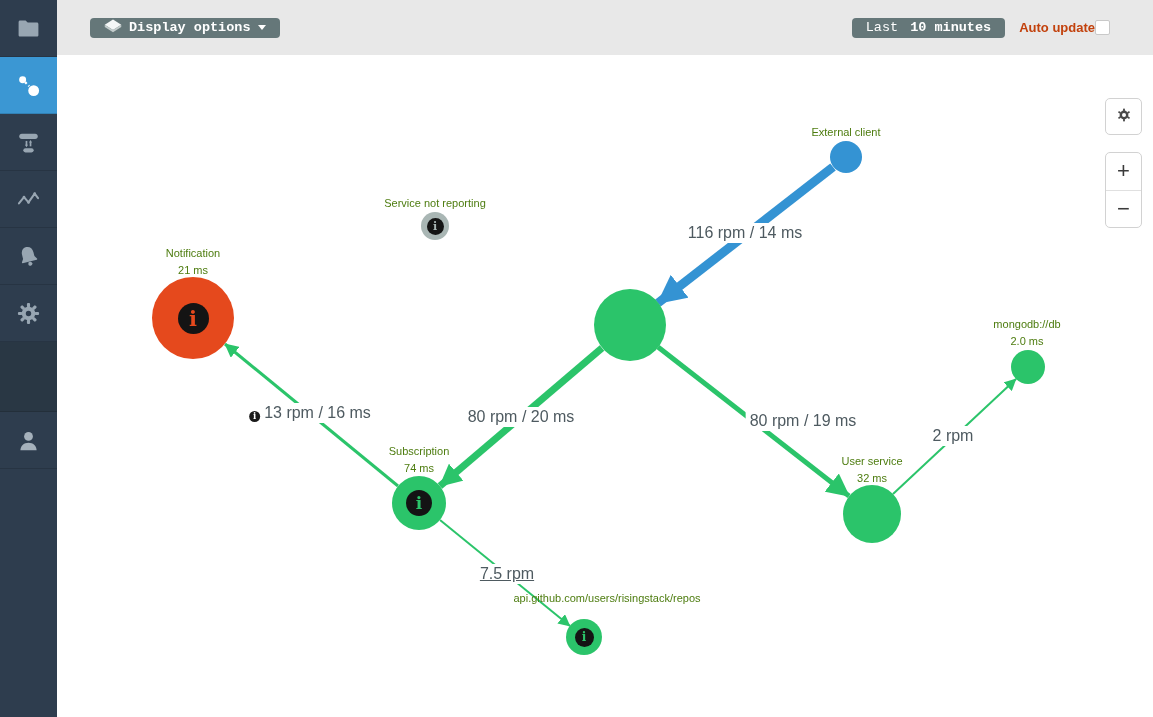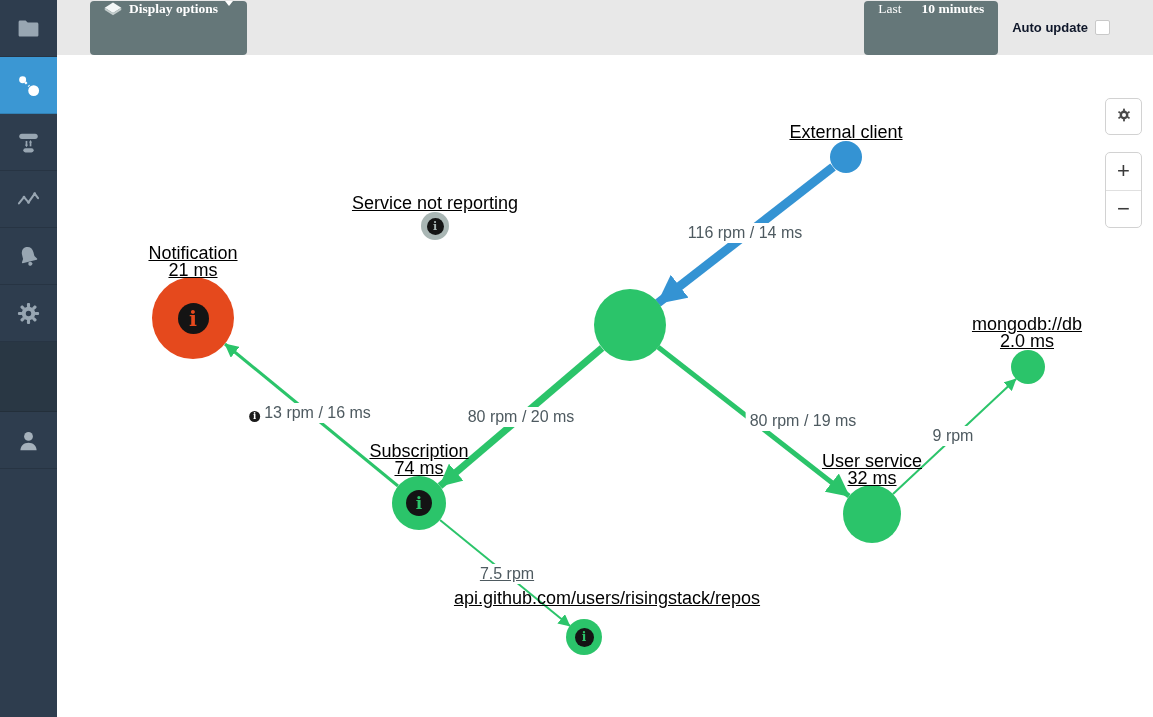--- a/index.html
+++ b/index.html
@@ -10,45 +10,45 @@
   
   .sidebar{position:absolute;left:0;top:0;bottom:0;width:57px;background:#2e3d4e;z-index:30;}
   .sb-item{width:57px;height:57px;display:flex;align-items:center;justify-content:center;
     cursor:pointer;border-bottom:1px solid rgba(0,0,0,0.14);box-sizing:border-box;}
   .sb-item.active{background:#3b97d3;}
   .sb-spacer{height:70px;background:#293744;border-bottom:1px solid rgba(0,0,0,0.14);box-sizing:border-box;}
   .sb-item svg{display:block;}
   
   .topbar{position:absolute;left:57px;top:0;right:0;height:55px;background:#e8e8e8;
     display:flex;align-items:center;z-index:20;box-sizing:border-box;padding-right:43px;}
-  .btn{background:#657779;color:#fff;border:none;border-radius:4px;height:54px;
-    padding:0 14px;font-size:13.5px;font-weight:bold;display:inline-flex;align-items:flex-start;
-    gap:7px;cursor:pointer;font-family:Liberation Serif, serif;white-space:nowrap;}
+  .btn{background:#657779;color:#fff;border:none;border-radius:4px;height:20px;
+    padding:0 14px;font-size:13.5px;font-weight:bold;display:inline-flex;align-items:center;
+    gap:7px;cursor:pointer;font-family:Liberation Mono, monospace;white-space:nowrap;}
   .display-btn{margin-left:33px;}
   .flex-spacer{flex:1;}
-  .time-btn .prefix{font-weight:normal;margin-right:20px;}
+  .time-btn .prefix{font-weight:normal;margin-right:12px;}
   .caret{width:0;height:0;border-left:4px solid transparent;border-right:4px solid transparent;
     border-top:5px solid #fff;display:inline-block;}
-  .auto-update{margin-left:14px;display:flex;align-items:center;gap:7px;
-    font-weight:bold;color:#0f172a;font-size:13px;cursor:default;}
+  .auto-update{margin-left:14px;display:flex;align-items:center;
+    font-weight:bold;color:#c2410c;font-size:13px;cursor:default;}
   .checkbox{width:13px;height:13px;background:#fff;border:1px solid #c9c9c9;border-radius:2px;cursor:pointer;}
   
   .canvas{position:absolute;left:57px;top:55px;right:0;bottom:0;background:#fff;}
   .edges{position:absolute;left:0;top:0;z-index:1;}
   .node{position:absolute;border-radius:50%;display:flex;align-items:center;justify-content:center;
     cursor:pointer;z-index:5;}
   .node.green{background:#2bc46a;}
   .node.blue{background:#3493d3;}
   .node.red{background:#e5491d;}
   .node.gray{background:#a9b6b4;}
   .badge{background:#141414;border-radius:50%;display:flex;align-items:center;justify-content:center;
     font-family:"DejaVu Serif", serif;font-weight:bold;line-height:1;}
   .badge::before{content:"i";}
-  .node-label{position:absolute;transform:translateX(-50%);text-align:center;font-size:18px;
-    color:#000000;line-height:17px;z-index:6;white-space:nowrap;text-decoration:underline;}
+  .node-label{position:absolute;transform:translateX(-50%);text-align:center;font-size:11px;
+    color:#4d7c0f;line-height:17px;z-index:6;white-space:nowrap;}
   .edge-label{position:absolute;transform:translate(-50%,-50%);background:#fff;padding:1px 4px;
     font-size:16px;color:#4e5a60;white-space:nowrap;z-index:4;}
   .mini-info{display:inline-block;width:11px;height:11px;border-radius:50%;background:#1a1a1a;
     color:#fff;font-size:8.5px;line-height:11px;text-align:center;
     font-family:"DejaVu Serif", serif;font-weight:bold;vertical-align:-1px;margin-right:4px;}
   .mini-info::before{content:"i";}
   
   .ctrl-btn{position:absolute;width:37px;height:37px;background:#fff;border:1px solid #d2d2d2;
     border-radius:5px;display:flex;align-items:center;justify-content:center;cursor:pointer;
     z-index:10;box-sizing:border-box;}
@@ -185,21 +185,21 @@
     <line x1="341" y1="431" x2="168" y2="289" stroke="#2bc46a" stroke-width="3" marker-end="url(#agm)"></line>
     <line x1="383" y1="465" x2="513" y2="571" stroke="#2bc46a" stroke-width="2" marker-end="url(#ags)"></line>
     <line x1="836" y1="439" x2="959" y2="324" stroke="#2bc46a" stroke-width="2" marker-end="url(#ags)"></line>
   </svg>
 
   <div class="edge-label" style="left:688px;top:178px;"><span>116 rpm / 14 ms</span></div>
   <div class="edge-label" style="left:464px;top:362px;"><span>80 rpm / 20 ms</span></div>
   <div class="edge-label" style="left:698px;top:366px;margin-left:48px;"><span>80 rpm / 19 ms</span></div>
   <div class="edge-label" style="left:253px;top:358px;"><span class="mini-info"></span><span>13 rpm / 16 ms</span></div>
   <div class="edge-label" style="left:450px;top:519px;text-decoration:underline;"><span>7.5 rpm</span></div>
-  <div class="edge-label" style="left:896px;top:381px;"><span>9 rpm</span></div>
+  <div class="edge-label" style="left:896px;top:381px;"><span>2 rpm</span></div>
 
   <div class="node blue" style="left:773px;top:86px;width:32px;height:32px;"></div>
 
   <div class="node gray" style="left:364px;top:157px;width:28px;height:28px;">
     <span class="badge" style="width:17px;height:17px;font-size:11px;color:#a9b6b4;"></span>
   </div>
 
   <div class="node red" style="left:95px;top:222px;width:82px;height:82px;">
     <span class="badge" style="width:31px;height:31px;font-size:21px;color:#e5491d;"></span>
   </div>

